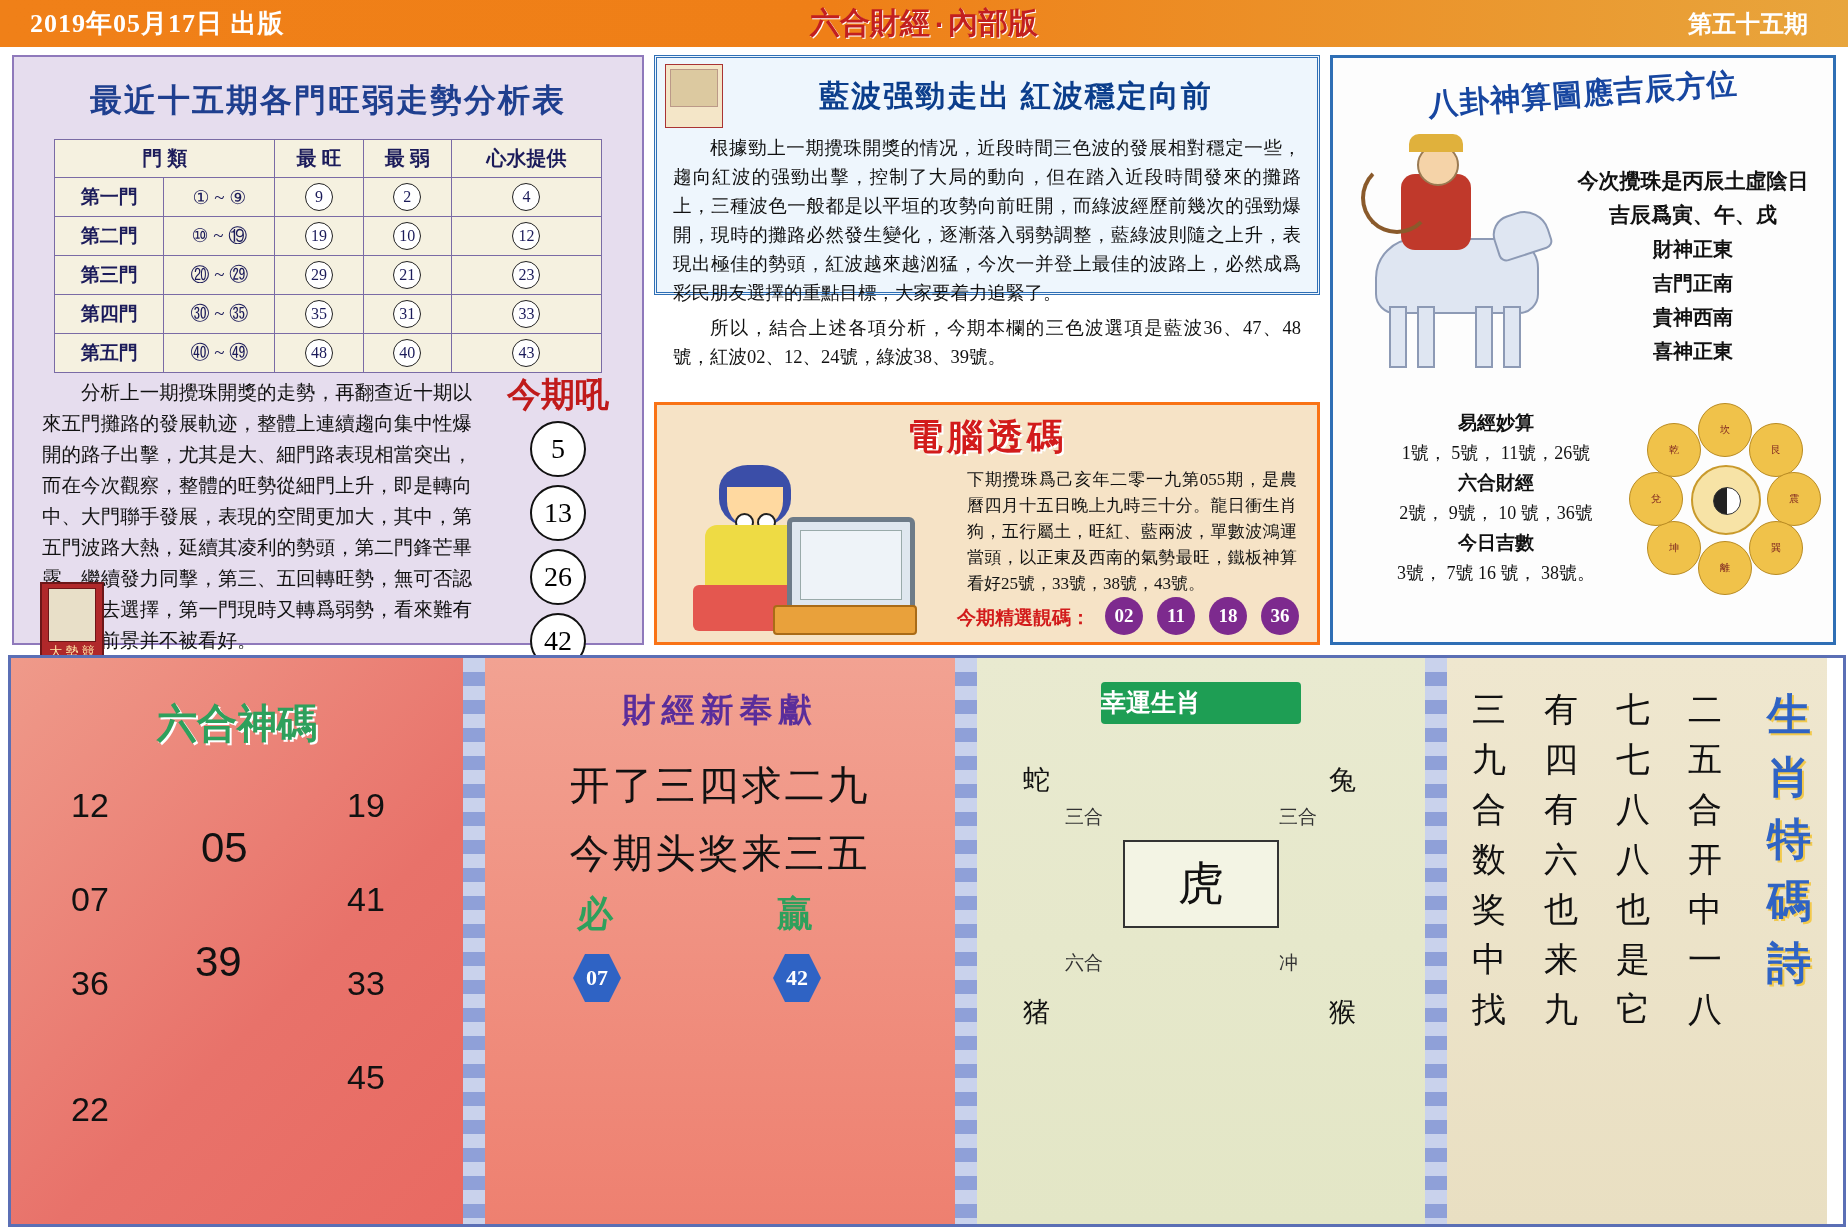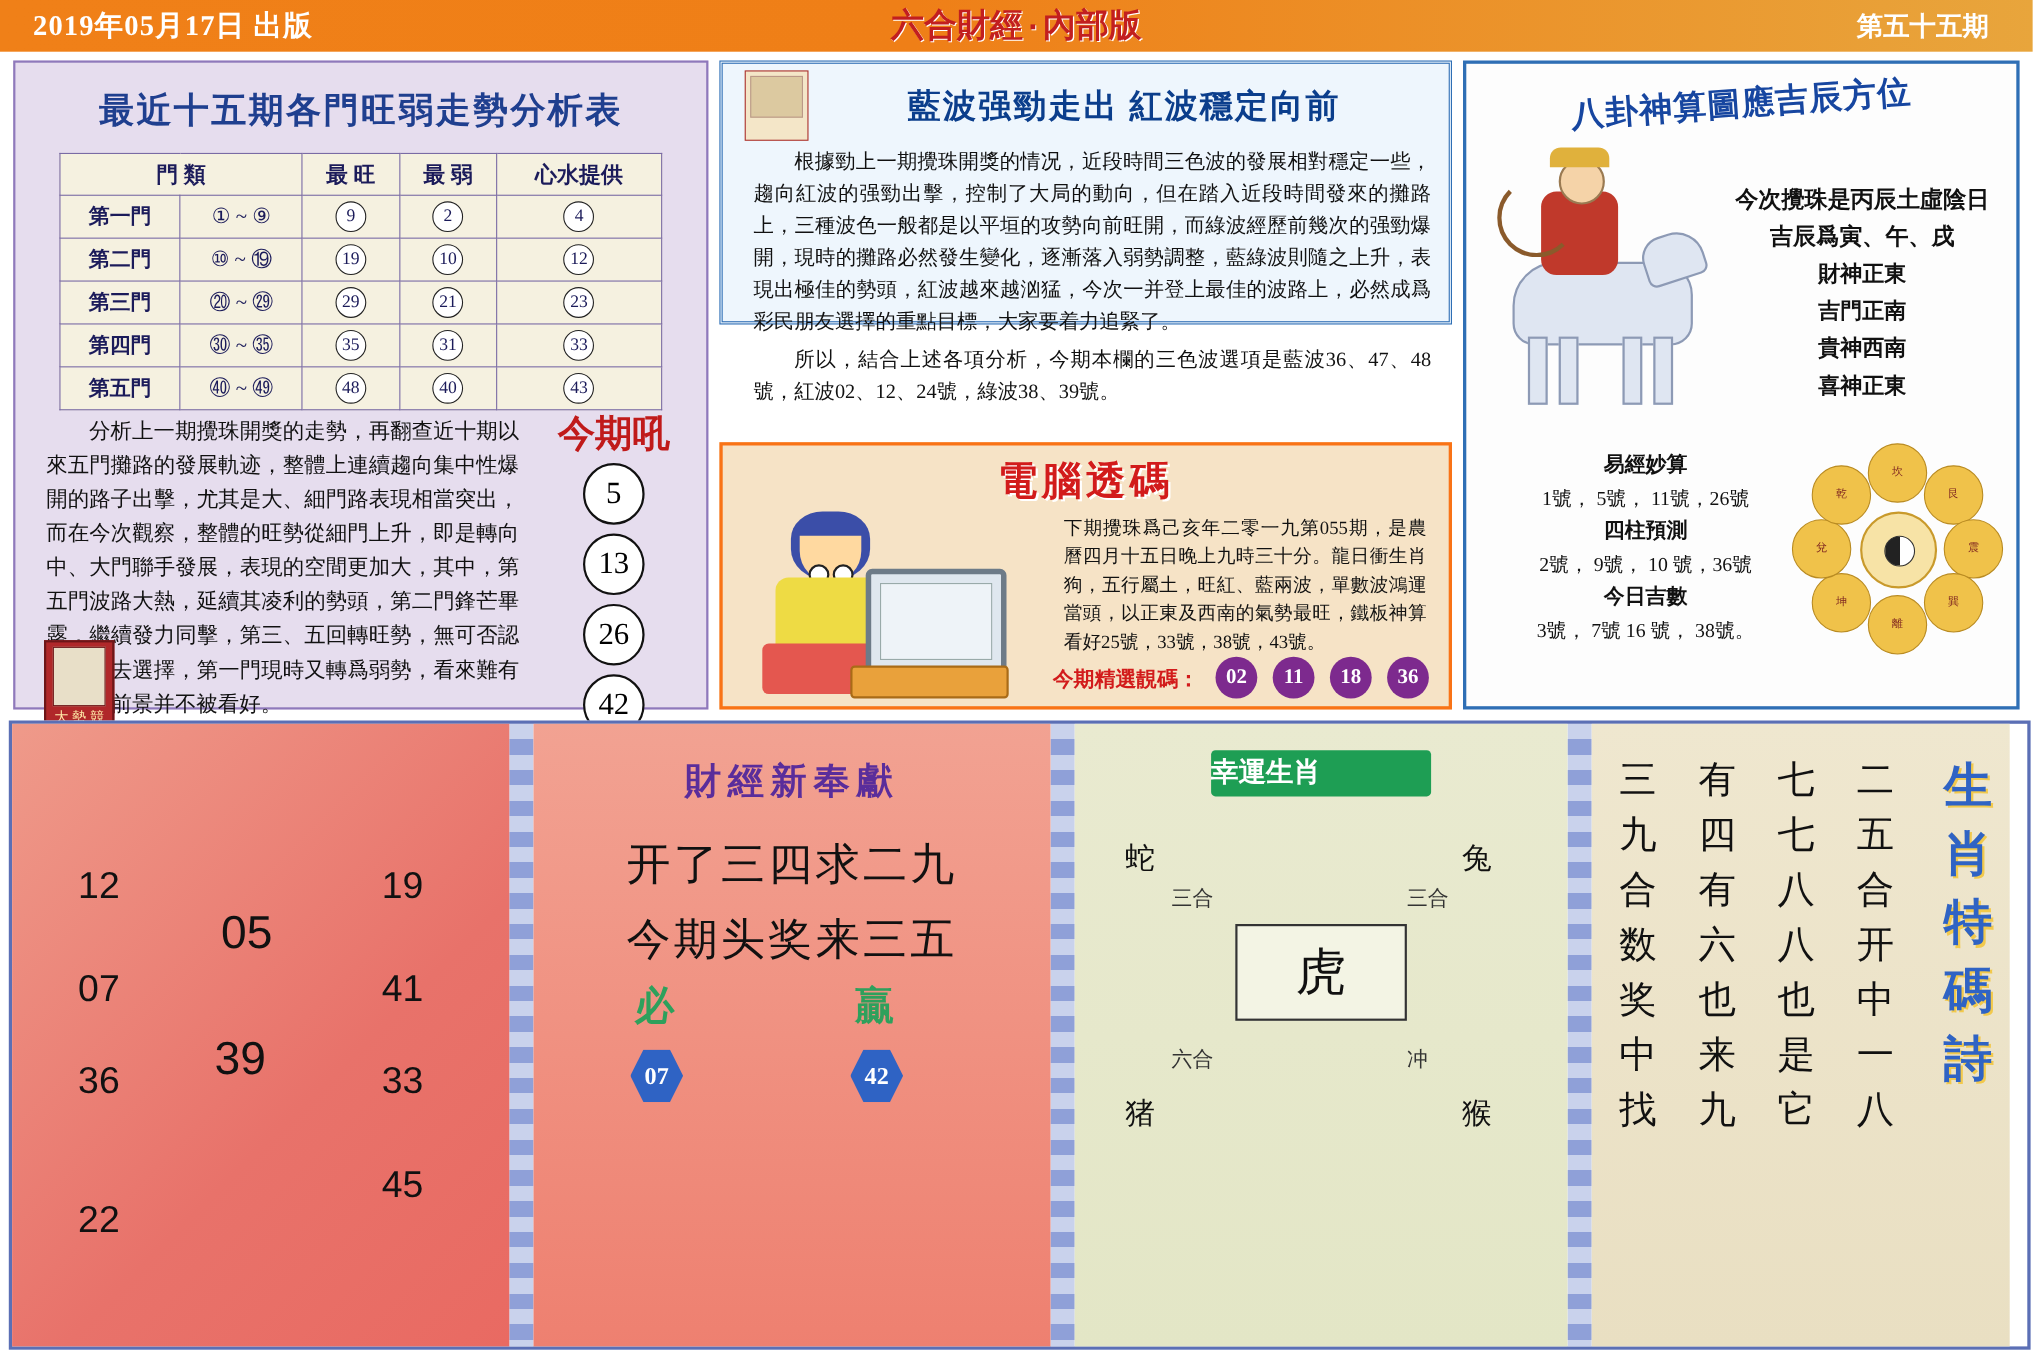--- a/index.html
+++ b/index.html
@@ -32,21 +32,21 @@
   #leftBody p{margin:0 0 2px 0;text-indent:2em;}
   #stamp{position:absolute;left:26px;top:525px;width:60px;height:96px;background:#b0282a;border:2px solid #6d1618;
      color:#ffe9a8;font-size:13px;text-align:center;line-height:15px;}
   #stamp .face{width:46px;height:52px;margin:4px auto 2px auto;background:#e8dfc8;border:1px solid #6d1618;}
   #jinqi{position:absolute;right:24px;top:318px;width:120px;text-align:center;}
   #jinqi .lbl{color:#c01a1a;font-size:34px;font-weight:bold;line-height:38px;font-family:"DejaVu Serif",serif;}
   #jinqi .num{width:52px;height:52px;margin:8px auto;border:2px solid #111;border-radius:50%;
      line-height:52px;font-size:28px;background:#fff;}
 
   
-  #midTop{left:654px;top:55px;width:666px;height:240px;background:#eef6fd;border:3px double #2f6fb5;padding-left:12px;}
+  #midTop{left:654px;top:55px;width:666px;height:240px;background:#eef6fd;border:3px double #2f6fb5;}
   #midTopHead{display:flex;align-items:center;padding:6px 8px 0 8px;}
   #mtLogo{width:56px;height:62px;border:1px solid #a33;background:#f4e6c8;font-size:9px;color:#a33;text-align:center;}
   #mtLogo .inner{margin:4px;height:36px;background:#dcc9a0;border:1px solid #b98;}
   #mtTitle{flex:1;text-align:center;color:#0b3e8c;font-size:30px;font-weight:bold;letter-spacing:2px;}
   #mtBody{padding:6px 16px 0 16px;font-size:18.5px;line-height:29px;text-align:justify;color:#111;}
   #mtBody p{margin:0 0 6px 0;text-indent:2em;}
 
   
   #midBot{left:654px;top:402px;width:666px;height:243px;background:#f6e3c6;border:3px solid #f97316;}
   #cpTitle{text-align:center;margin-top:8px;font-size:36px;font-weight:bold;color:#d21b1b;letter-spacing:4px;
@@ -266,21 +266,21 @@
       <div>吉辰爲寅、午、戌</div>
       <div class="big">財神正東</div>
       <div class="big">吉門正南</div>
       <div class="big">貴神西南</div>
       <div class="big">喜神正東</div>
     </div>
 
     <div id="rpLeftCol">
       <div class="h">易經妙算</div>
       <div>1號，   5號，  11號，26號</div>
-      <div class="h">四柱預測</div>
+      <div class="h">六合財經</div>
       <div>2號，  9號，  10 號，36號</div>
       <div class="h">今日吉數</div>
       <div>3號，  7號   16 號，  38號。</div>
     </div>
 
     <div id="rpFlower">
       <div class="flower-petal" style="left:69px;top:0;">坎</div>
       <div class="flower-petal" style="left:120px;top:20px;">艮</div>
       <div class="flower-petal" style="left:138px;top:69px;">震</div>
       <div class="flower-petal" style="left:120px;top:118px;">巽</div>
@@ -290,20 +290,21 @@
       <div class="flower-petal" style="left:18px;top:20px;">乾</div>
       <div class="flower-core">
         <div class="yinyang"></div>
       </div>
     </div>
   </div>
 
   <div id="bottom">
 
     <div class="bcol" id="b1">
+      <div class="title">六合神碼</div>
       <div class="n" style="left:60px;top:128px;font-size:34px;">12</div>
       <div class="n" style="left:336px;top:128px;font-size:34px;">19</div>
       <div class="n" style="left:190px;top:166px;font-size:42px;">05</div>
       <div class="n" style="left:60px;top:222px;font-size:34px;">07</div>
       <div class="n" style="left:336px;top:222px;font-size:34px;">41</div>
       <div class="n" style="left:60px;top:306px;font-size:34px;">36</div>
       <div class="n" style="left:184px;top:280px;font-size:42px;">39</div>
       <div class="n" style="left:336px;top:306px;font-size:34px;">33</div>
       <div class="n" style="left:60px;top:400px;font-size:34px;margin-top:32px;">22</div>
       <div class="n" style="left:336px;top:400px;font-size:34px;">45</div>

